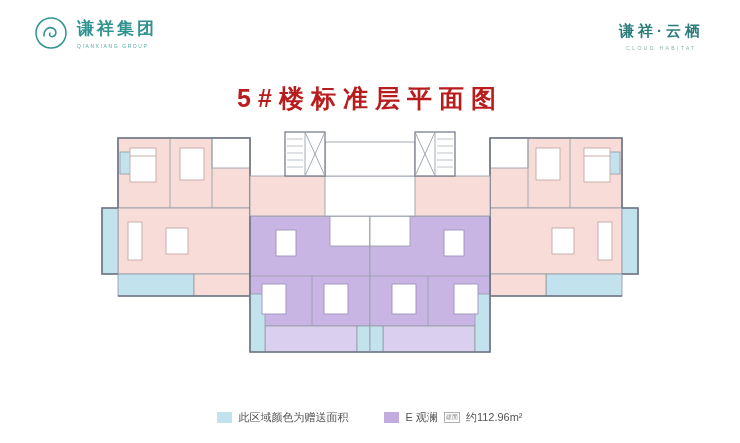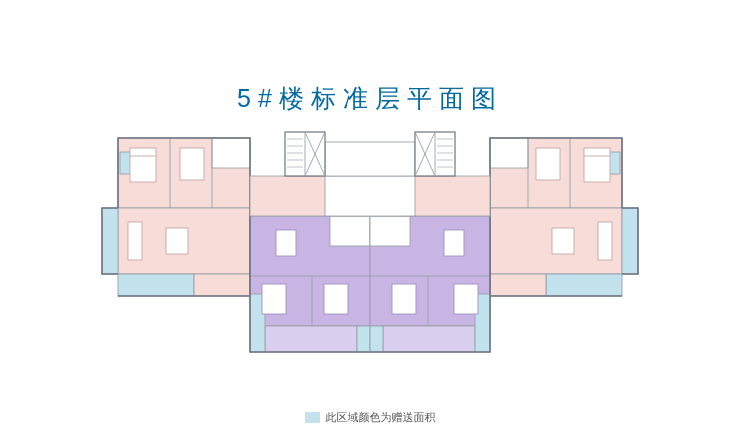--- a/index.html
+++ b/index.html
@@ -10,38 +10,54 @@
   .header { position:absolute; top:16px; left:34px; right:36px; display:flex; justify-content:space-between; align-items:flex-start; }
   .logo { display:flex; align-items:center; gap:9px; color:#2f9390; }
   .logo-text .t { font-size:17px; font-weight:bold; letter-spacing:3px; }
   .logo-text .s { font-size:5px; letter-spacing:1.6px; margin-top:3px; color:#57a7a2; }
   .brand { text-align:center; color:#2c7d7a; padding-top:6px; }
   .brand .t { font-size:15px; letter-spacing:4px; font-weight:bold; }
   .brand .s { font-size:5px; letter-spacing:2.4px; color:#8fb0ac; margin-top:4px; }
 
   
   .title { position:absolute; top:82px; left:0; right:0; margin:0; text-align:center;
-           font-size:25px; font-weight:normal; color:#0369a1; letter-spacing:7px; }
+           font-size:25px; font-weight:bold; color:#b91c1c; letter-spacing:7px; }
 
   
   .plan { position:absolute; top:126px; left:50%; transform:translateX(-50%); }
 
   
   .legend { position:absolute; bottom:18px; left:0; right:0; display:flex; justify-content:center;
             align-items:center; gap:36px; color:#555; font-size:11px; }
   .legend-item { display:flex; align-items:center; gap:6px; }
   .swatch { display:inline-block; width:15px; height:11px; }
   .badge { font-size:6px; border:1px solid #b0b0b0; color:#8a8a8a; padding:0 1px; line-height:9px; display:inline-block; }
   .area { color:#555; }
 </style>
 </head>
 <body>
 
 <div class="page">
 
+  <div class="header">
+    <div class="logo">
+      <svg width="34" height="34" viewBox="0 0 34 34">
+        <circle cx="17" cy="17" r="15" fill="none" stroke="#2f9390" stroke-width="1.5"></circle>
+        <path d="M10,20 c-0.5,-6.5 5,-10 9.5,-7.5 c3.5,2 3,7 -0.5,8 c-2.5,0.7 -4.5,-1.5 -3,-3.5" fill="none" stroke="#2f9390" stroke-width="1.5" stroke-linecap="round"></path>
+      </svg>
+      <div class="logo-text">
+        <div class="t">谦祥集团</div>
+        <div class="s">QIANXIANG GROUP</div>
+      </div>
+    </div>
+    <div class="brand">
+      <div class="t">谦祥·云栖</div>
+      <div class="s">CLOUD HABITAT</div>
+    </div>
+  </div>
 
   <h1 class="title">5#楼标准层平面图</h1>
 
   <div class="plan">
     <svg width="545" height="258" viewBox="0 0 540 258">
       <defs>
 
         <g id="wingG" stroke-width="0.9">
           <rect x="18" y="12" width="132" height="70" fill="#F8DCD7" stroke="#9aa0aa"></rect>
           <rect x="18" y="82" width="132" height="66" fill="#F8DCD7" stroke="#9aa0aa"></rect>
@@ -120,15 +136,21 @@
         </g>
       </g>
     </svg>
   </div>
 
   <div class="legend">
     <div class="legend-item">
       <span class="swatch" style="background: rgb(194, 226, 238);"></span>
       <span>此区域颜色为赠送面积</span>
     </div>
+    <div class="legend-item">
+      <span class="swatch" style="background: rgb(194, 171, 222);"></span>
+      <span>E 观澜</span>
+      <span class="badge">建面</span>
+      <span class="area">约112.96m²</span>
+    </div>
   </div>
 
 </div>
 
 </body></html>

